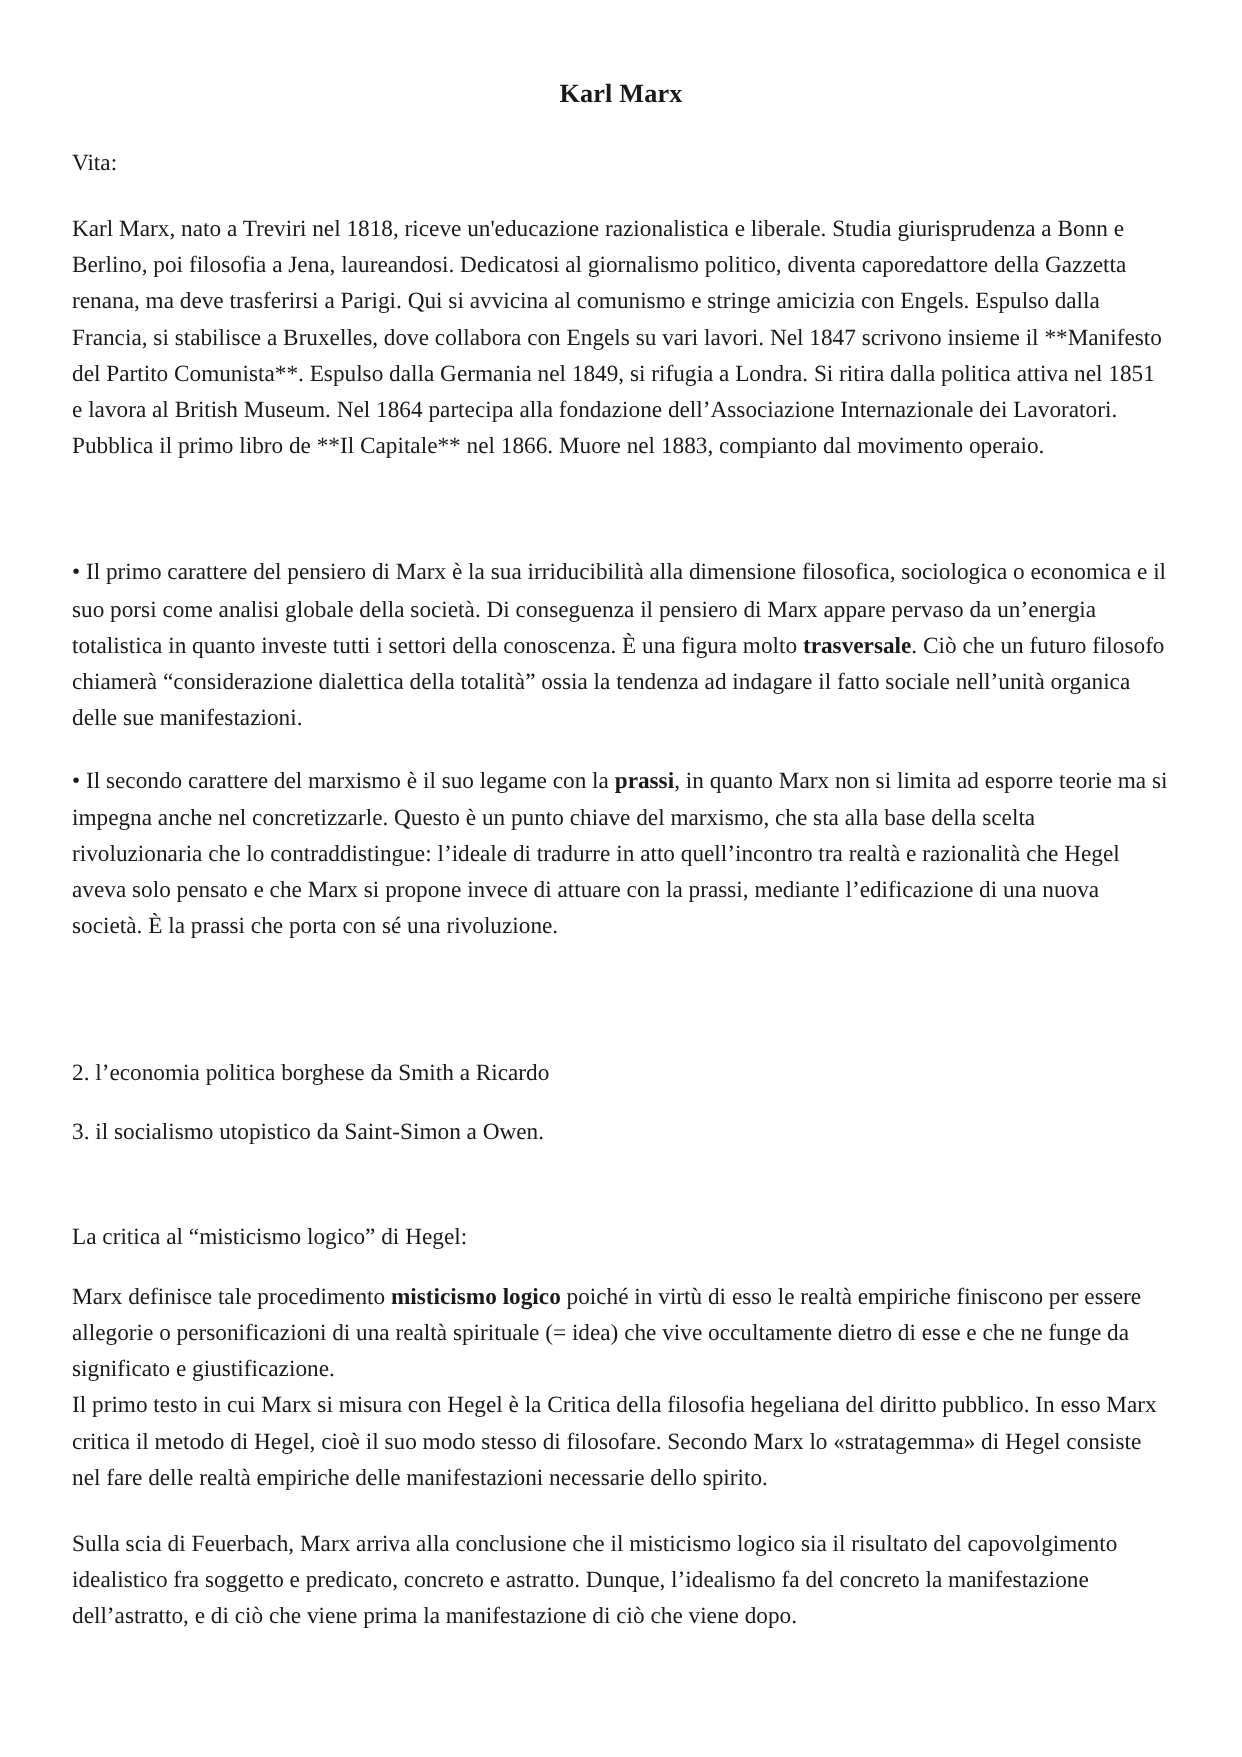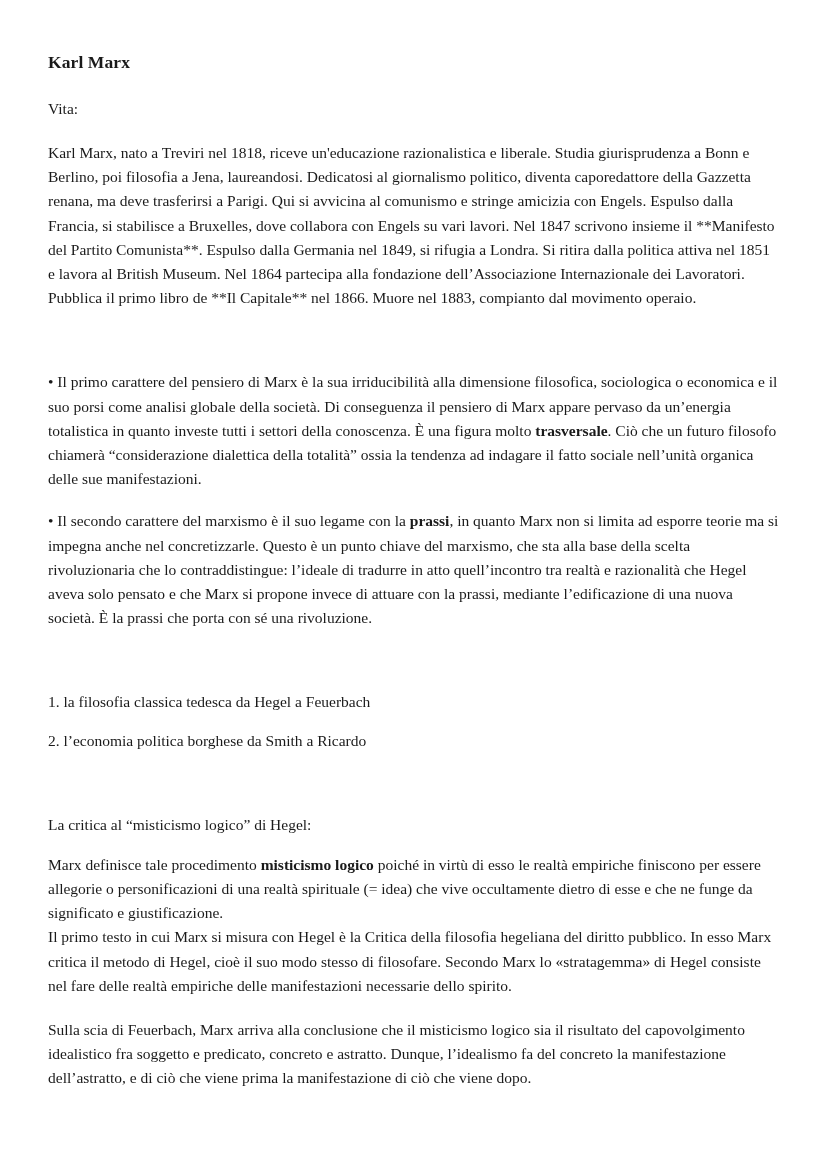--- a/index.html
+++ b/index.html
@@ -19,21 +19,21 @@
   .page {
     box-sizing: border-box;
     width: 828px;
     height: 1171px;
     padding: 48px 48px 0 48px;
     background: #ffffff;
   }
   .doc-title {
     font-size: 17.5px;
     font-weight: bold;
-    text-align: left;
+    text-align: center;
     margin: 4px 0 0 0;
     letter-spacing: 0.1px;
   }
   .section-heading {
     font-size: 15.5px;
     font-weight: normal;
     margin: 0;
     line-height: 24px;
   }
   .para {
@@ -88,28 +88,28 @@
 
   <p class="para">
     <span>• Il secondo carattere del marxismo è il suo legame con la </span><b>prassi</b><span>, in quanto Marx non si limita ad esporre teorie ma si impegna anche nel concretizzarle. Questo è un punto chiave del marxismo, che sta alla base della scelta rivoluzionaria che lo contraddistingue: l’ideale di tradurre in atto quell’incontro tra realtà e razionalità che Hegel aveva solo pensato e che Marx si propone invece di attuare con la prassi, mediante l’edificazione di una nuova società. È la prassi che porta con sé una rivoluzione.</span>
   </p>
 
   <div class="sp-46"></div>
 
 
   <div class="sp-14"></div>
 
-  <p class="list-item">1. la filosofia classica tedesca da Hegel a Feuerbach</p>
 
   <div class="sp-14"></div>
 
   <p class="list-item">2. l’economia politica borghese da Smith a Ricardo</p>
 
   <div class="sp-14"></div>
 
+  <p class="list-item">3. il socialismo utopistico da Saint-Simon a Owen.</p>
 
   <div class="sp-46"></div>
 
   <h2 class="section-heading">La critica al “misticismo logico” di Hegel:</h2>
 
   <div class="sp-16"></div>
 
   <p class="para">
     <span>Marx definisce tale procedimento </span><b>misticismo logico</b><span> poiché in virtù di esso le realtà empiriche finiscono per essere allegorie o personificazioni di una realtà spirituale (= idea) che vive occultamente dietro di esse e che ne funge da significato e giustificazione.</span>
   </p>

